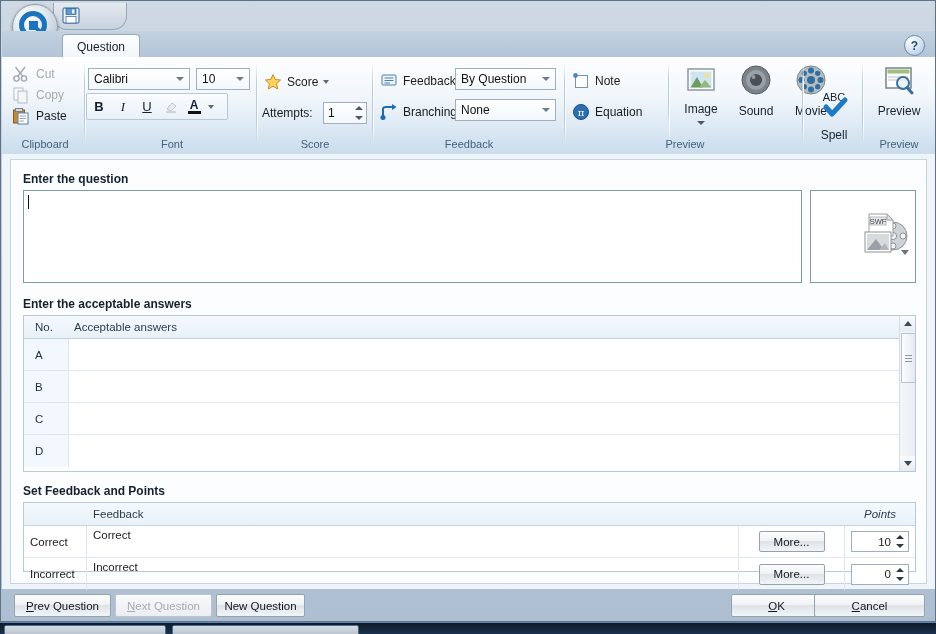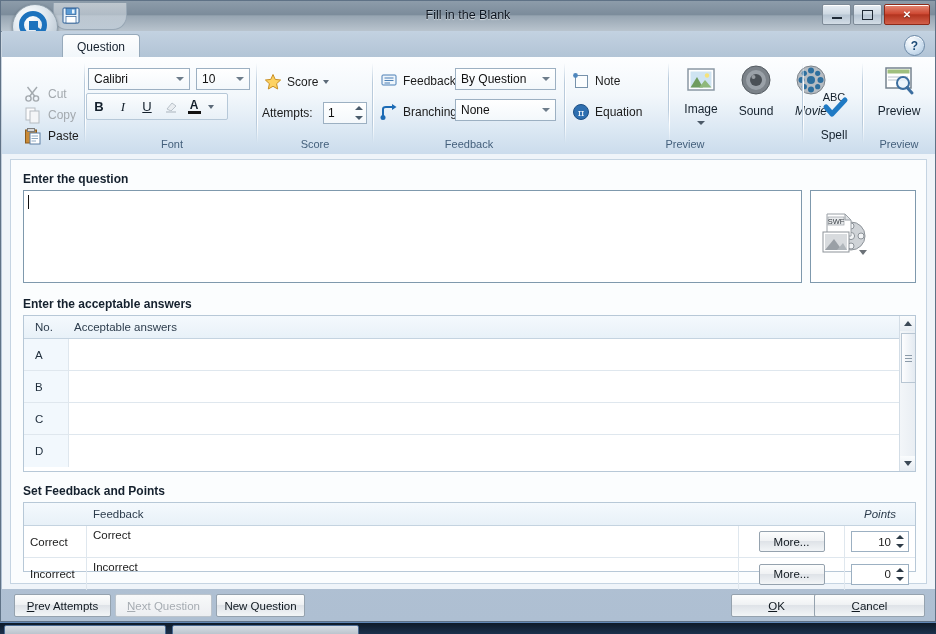--- a/index.html
+++ b/index.html
@@ -139,21 +139,21 @@
   }
   .sect-head{font-size:12px;font-weight:bold;color:#15212e;}
   .qbox{
     position:absolute;left:12px;top:30px;width:779px;height:93px;
     background:#fff;border:1px solid #7f99ad;box-sizing:border-box;
   }
   .caret{position:absolute;left:4px;top:4px;width:1px;height:14px;background:#111;}
   .mediabox{
     position:absolute;left:799px;top:30px;width:106px;height:93px;
     background:#fff;border:1px solid #7f99ad;box-sizing:border-box;
-    display:flex;align-items:center;justify-content:flex-start;
+    display:flex;align-items:center;justify-content:flex-end;
   }
   .tbl{
     position:absolute;border:1px solid #b7c8d7;box-sizing:border-box;background:#fff;
   }
   .thead{
     background:linear-gradient(to bottom,#f4f9fd,#e8f1f8);
     border-bottom:1px solid #c4d3e0;height:22px;display:flex;align-items:center;
     font-size:11.5px;color:#2c3c4c;
   }
   .trow{display:flex;border-bottom:1px solid #dfe7ee;box-sizing:border-box;}
@@ -206,32 +206,20 @@
   }
   .tb-item{position:absolute;top:2px;height:12px;border:1px solid #4a6a92;border-radius:2px;
     background:linear-gradient(to bottom,#d6dde4,#aeb8c2);}
   u{text-decoration:underline;}
 </style>
 </head>
 <body>
 
 <div class="window">
 
-  <div class="titlebar">
-    <div class="title-text">Fill in the Blank</div>
-    <div class="winbtns">
-      <div class="wbtn">
-          <div class="bar"></div>
-        </div>
-      <div class="wbtn">
-          <div class="sq"></div>
-        </div>
-      <div class="wbtn close">✕</div>
-    </div>
-  </div>
 
   <div class="qat"></div>
   <svg class="save-icon" viewBox="0 0 18 17">
     <rect x="1" y="1" width="16" height="15" rx="1" fill="#e9f2fa" stroke="#2c5f96"></rect>
     <rect x="4" y="1.5" width="10" height="6" fill="#5b9bd5" stroke="#2c5f96" stroke-width=".7"></rect>
     <rect x="10" y="2.5" width="2.5" height="4" fill="#eaf3fb"></rect>
     <rect x="4" y="9.5" width="10" height="6.5" fill="#ffffff" stroke="#2c5f96" stroke-width=".7"></rect>
   </svg>
   <div class="orb">
     <svg class="orb-inner" viewBox="0 0 34 34">
@@ -241,21 +229,21 @@
     </svg>
   </div>
 
   <div class="tabstrip">
     <div class="tab">Question</div>
     <div class="help-btn">?</div>
   </div>
 
   <div class="ribbon">
 
-    <div class="grp" style="left:16px;width:78px;margin-top:20px;">
+    <div class="grp" style="left:4px;width:78px;">
       <div class="grp-body">
         <div class="clip-item dis" style="top:6px;">
           <svg class="ico" viewBox="0 0 18 18">
             <circle cx="4.5" cy="13.5" r="2.6" fill="none" stroke="#a3a9ae" stroke-width="1.4"></circle>
             <circle cx="12" cy="13.5" r="2.6" fill="none" stroke="#a3a9ae" stroke-width="1.4"></circle>
             <line x1="5.5" y1="11.5" x2="13" y2="2" stroke="#a3a9ae" stroke-width="1.4"></line>
             <line x1="11" y1="11.5" x2="3.5" y2="2" stroke="#a3a9ae" stroke-width="1.4"></line>
           </svg>
           <span>Cut</span>
         </div>
@@ -402,21 +390,21 @@
             <polygon points="5.5,23.5 12,13 18,23.5" fill="#6f9c5e"></polygon>
             <polygon points="14,23.5 20,16 26.5,23.5" fill="#8fb87a"></polygon>
             <circle cx="22" cy="11.5" r="2.2" fill="#f6e27a"></circle>
           </svg>
           <div class="lbl" style="bottom:12px;">Image</div>
           <div class="sub">
             <span style="display:inline-block;width:0;height:0;border-left:4px solid transparent;border-right:4px solid transparent;border-top:4px solid #4c5a68;"></span>
           </div>
         </div>
 
-        <div class="bigbtn" style="left:215px;font-style:italic;">
+        <div class="bigbtn" style="left:215px;">
           <svg class="gico" viewBox="0 0 32 32">
             <circle cx="16" cy="16" r="14" fill="#b6bcc2" stroke="#7d848b"></circle>
             <circle cx="16" cy="16" r="4" fill="#2e6f9e"></circle>
             <circle cx="16" cy="6.5" r="3" fill="#2e6f9e"></circle>
             <circle cx="16" cy="25.5" r="3" fill="#2e6f9e"></circle>
             <circle cx="6.5" cy="16" r="3" fill="#2e6f9e"></circle>
             <circle cx="25.5" cy="16" r="3" fill="#2e6f9e"></circle>
             <circle cx="9.3" cy="9.3" r="2.6" fill="#2e6f9e"></circle>
             <circle cx="22.7" cy="9.3" r="2.6" fill="#2e6f9e"></circle>
             <circle cx="9.3" cy="22.7" r="2.6" fill="#2e6f9e"></circle>
@@ -559,21 +547,21 @@
             </div>
           </div>
         </div>
       </div>
 
     </div>
   </div>
 
   <div class="footer">
     <div class="btn fbtn-w" style="left:12px;width:97px;">
-      <span><u>P</u><span>rev Attempts</span></span>
+      <span><u>P</u><span>rev Question</span></span>
     </div>
     <div class="btn fbtn-w dis" style="left:113px;width:97px;">
       <span><u>N</u><span>ext Question</span></span>
     </div>
     <div class="btn fbtn-w" style="left:214px;width:89px;">New Question</div>
     <div class="btn fbtn-w" style="left:729px;width:91px;">
       <span><u>O</u><span>K</span></span>
     </div>
     <div class="btn fbtn-w" style="left:812px;width:111px;">
       <span><u>C</u><span>ancel</span></span>

